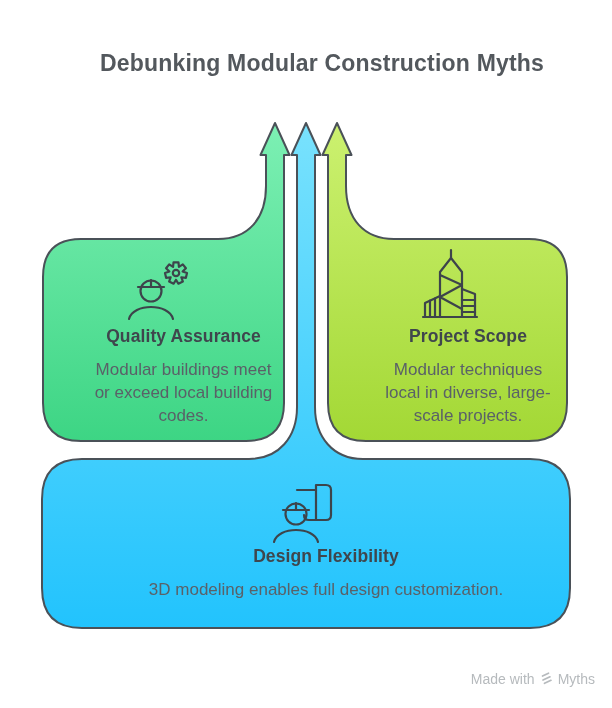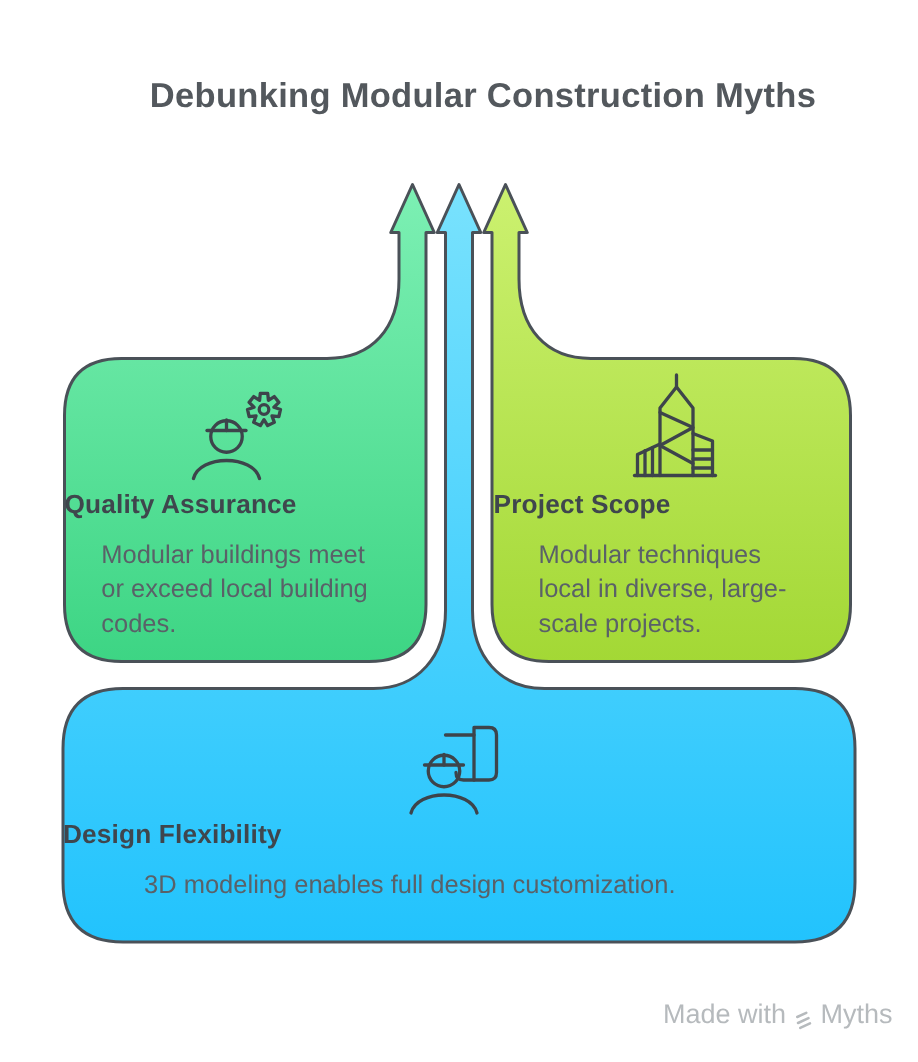--- a/index.html
+++ b/index.html
@@ -9,37 +9,37 @@
   }
   .title{
     position:absolute;top:50px;left:0;width:612px;text-align:center;
     font-size:23px;font-weight:bold;color:var(--title-color);
     letter-spacing:.2px;margin:0;padding-left:16px;
   }
   svg.diagram{position:absolute;top:0;left:0;}
   .shape{stroke:var(--outline);stroke-width:2;stroke-linejoin:round;}
   .icon{stroke:var(--icon-stroke);stroke-width:2.2;fill:none;
         stroke-linecap:round;stroke-linejoin:round;}
-  .card-text{position:absolute;text-align:left;}
+  .card-text{position:absolute;text-align:center;margin-left:20px;}
   .card-text h2{
     margin:0;font-size:17.5px;font-weight:bold;color:var(--heading-color);
     letter-spacing:.1px;
   }
   .card-text p{
     margin:11px auto 0;font-size:17px;line-height:23px;color:var(--body-color);
   }
   .card-text.quality{left:43px;top:326px;width:241px;}
   .card-text.quality p{width:192px;}
   .card-text.scope{left:329px;top:326px;width:238px;}
   .card-text.scope p{width:178px;}
   .card-text.design{left:42px;top:546px;width:528px;}
   .card-text.design p{width:420px;}
   .watermark{
-    position:absolute;right:17px;bottom:21px;display:flex;align-items:flex-end;
-    gap:5px;font-size:18px;color:var(--watermark-color);
+    position:absolute;right:17px;bottom:21px;display:flex;align-items:flex-start;
+    gap:5px;font-size:14px;color:var(--watermark-color);
   }
   .watermark svg{display:block;}
 </style>
 </head>
 <body>
 
 <div class="canvas">
 
   <h1 class="title">Debunking Modular Construction Myths</h1>
 

